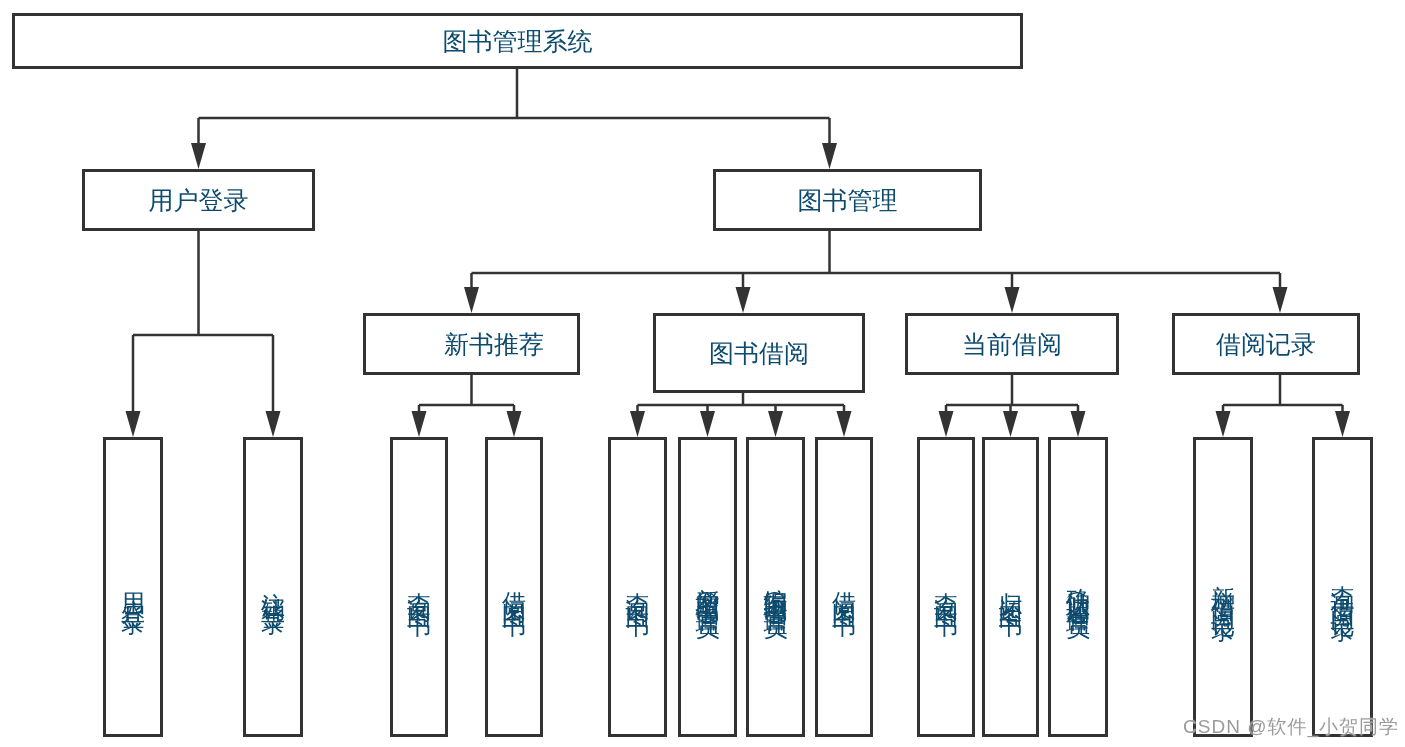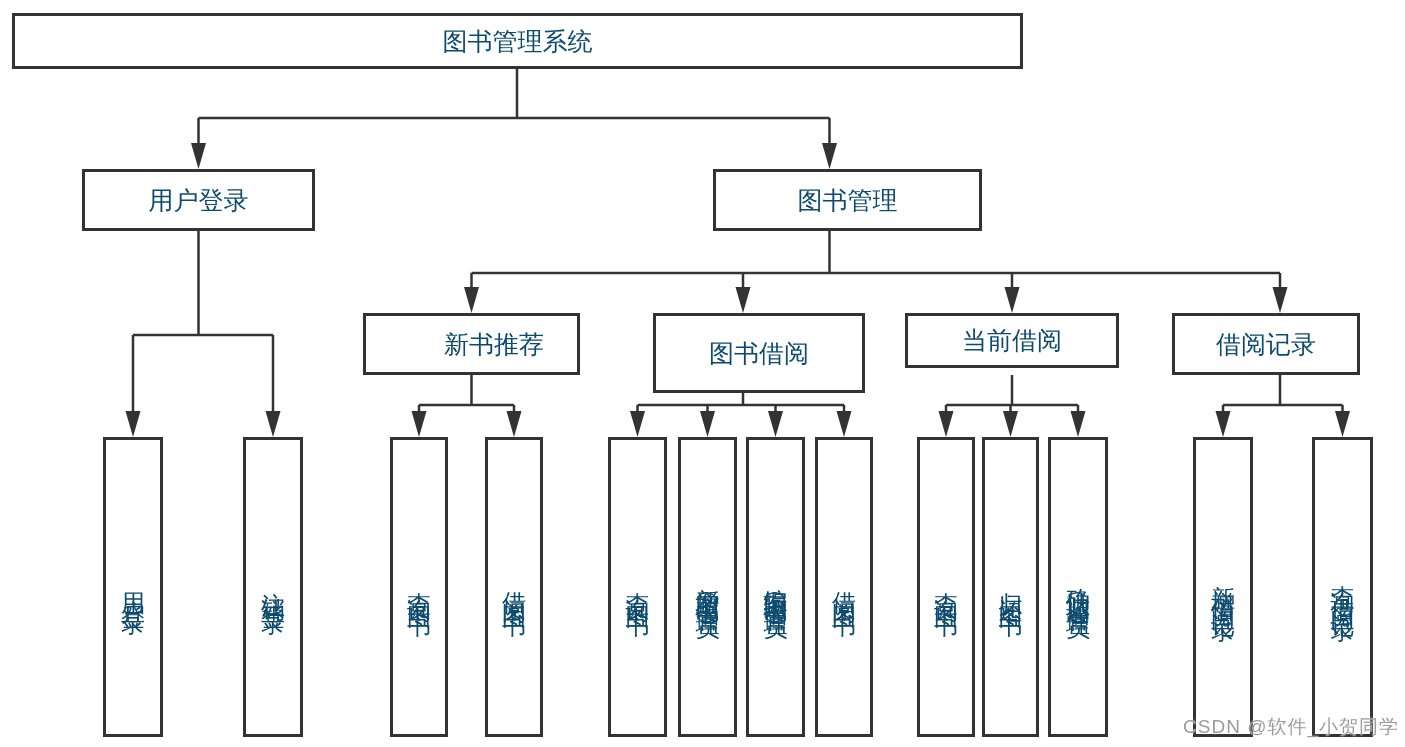--- a/index.html
+++ b/index.html
@@ -122,21 +122,21 @@
   <div class="node h" style="left:713px; top:169px; width:269px; height:62px;">
     <span>图书管理</span>
   </div>
 
   <div class="node h" style="left:363px; top:313px; width:217px; height:62px;padding-left:45px;">
     <span>新书推荐</span>
   </div>
   <div class="node h" style="left:637px; top:313px; width:212px; height:80px;margin-left:16px;">
     <span>图书借阅</span>
   </div>
-  <div class="node h" style="left:905px; top:313px; width:214px; height:55px;">
+  <div class="node h" style="left:905px; top:313px; width:214px; height:62px;">
     <span>当前借阅</span>
   </div>
   <div class="node h" style="left:1172px; top:313px; width:188px; height:62px;">
     <span>借阅记录</span>
   </div>
 
   <div class="node v" style="left:103px; top:437px; width:60px; height:300px;">
     <span>用户登录</span>
   </div>
   <div class="node v" style="left:243px; top:437px; width:60px; height:300px;">

